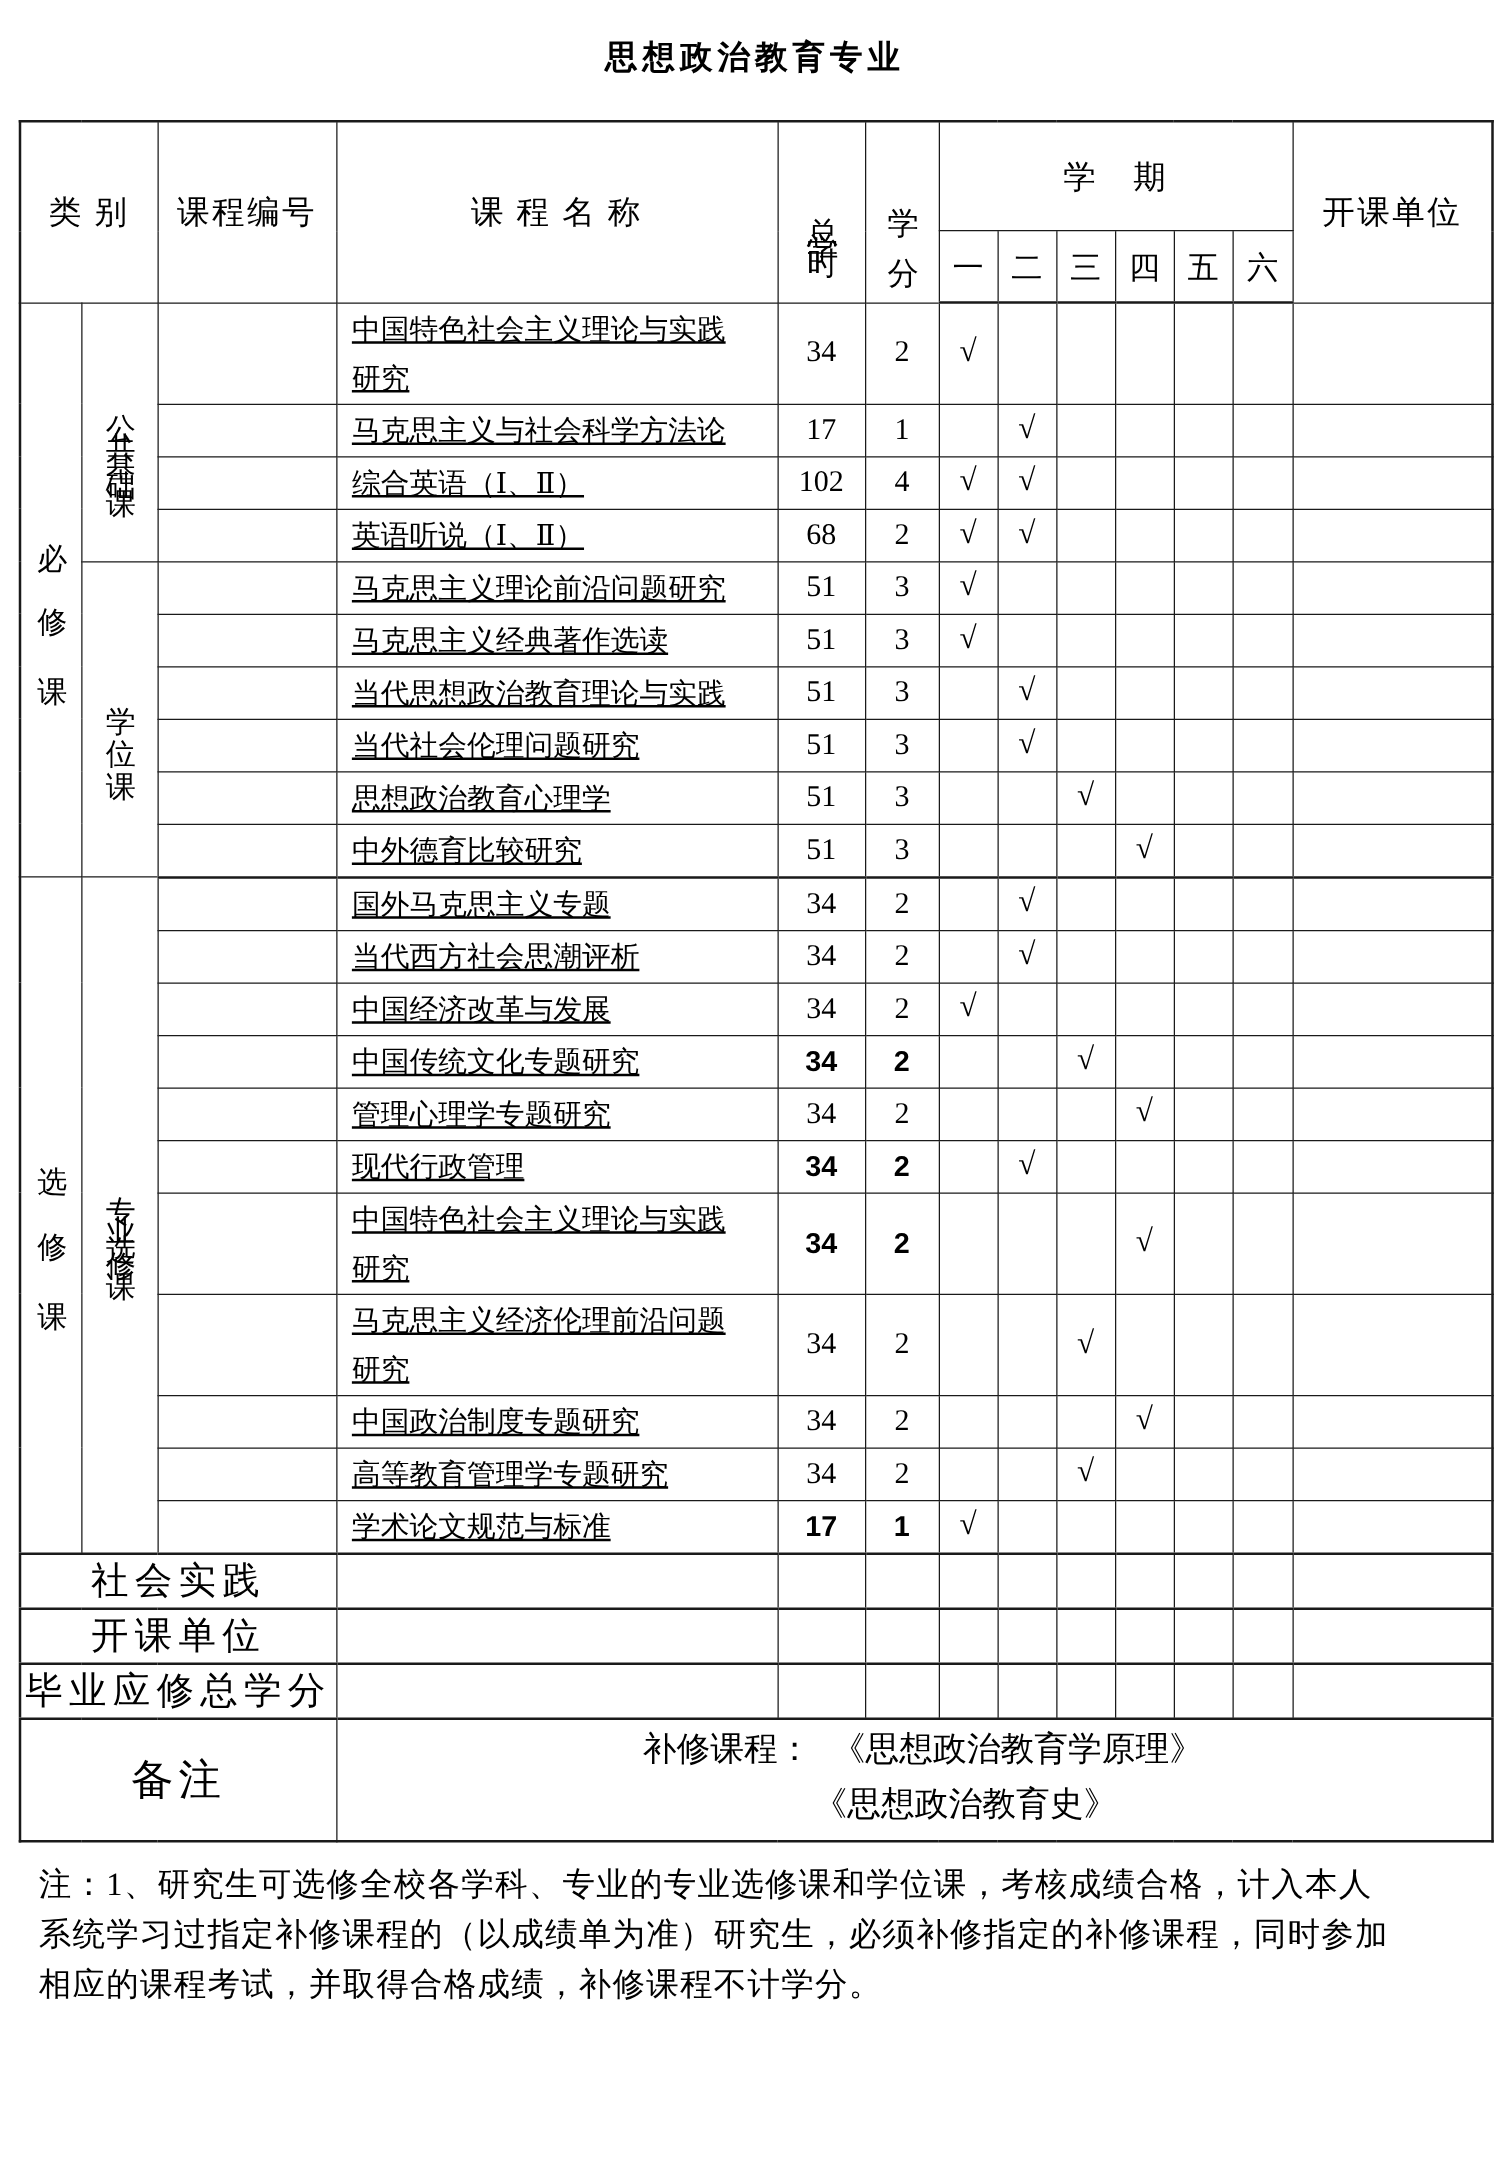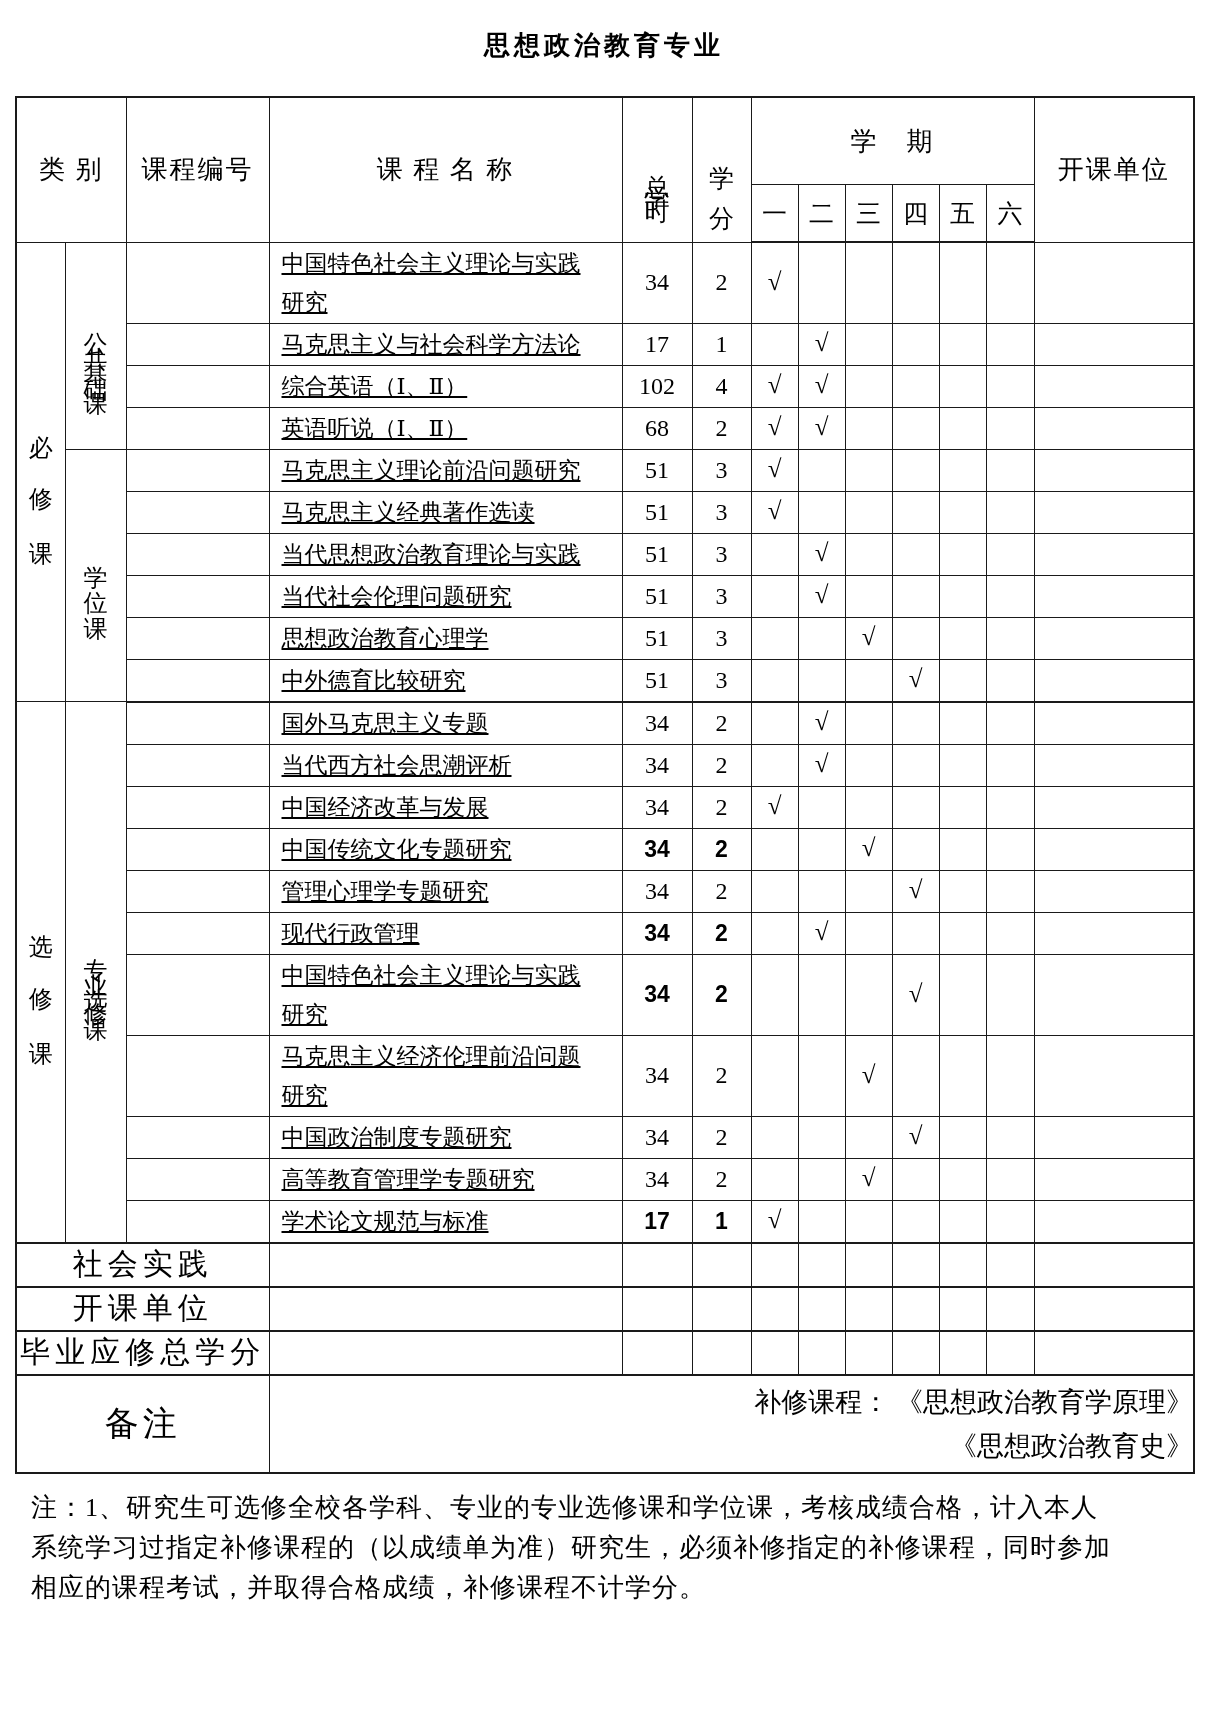--- a/index.html
+++ b/index.html
@@ -66,22 +66,23 @@
   }
   td.sem-cell{font-size:25px;}
   .check{display:inline-block;transform:translateY(-1px);}
 
   
   tr.summary-row td{height:42px;border-top-width:2px;}
   td.summary-label{font-size:30px;letter-spacing:5px;}
   tr.remark-row td{height:96px;border-top-width:2px;}
   td.remark-label{font-size:34px;letter-spacing:4px;}
   td.remark-content{
-    text-align:right;font-size:27px;line-height:44px;
+    text-align:center;font-size:27px;line-height:44px;
     padding-left:14px;
+    font-family:Liberation Mono, monospace;
   }
   .remark-line2{margin-left:68px;}
 
   .footnote{
     margin:14px 16px 0 16px;
     font-size:26px;line-height:40px;text-align:left;
     letter-spacing:1px;
   }
 </style>
 </head>

